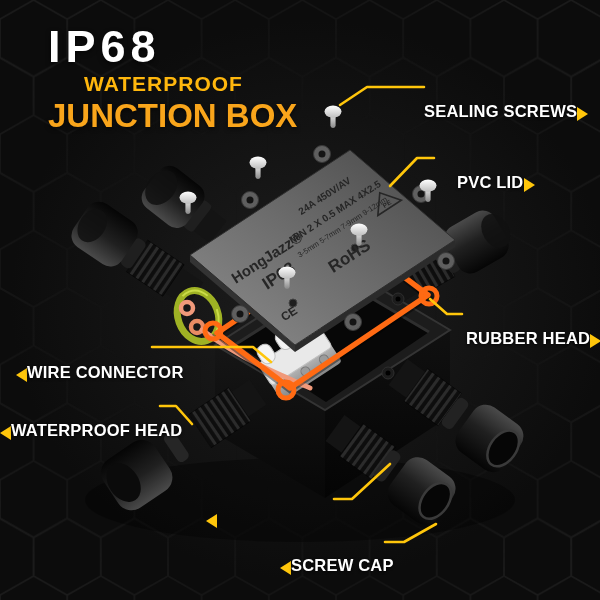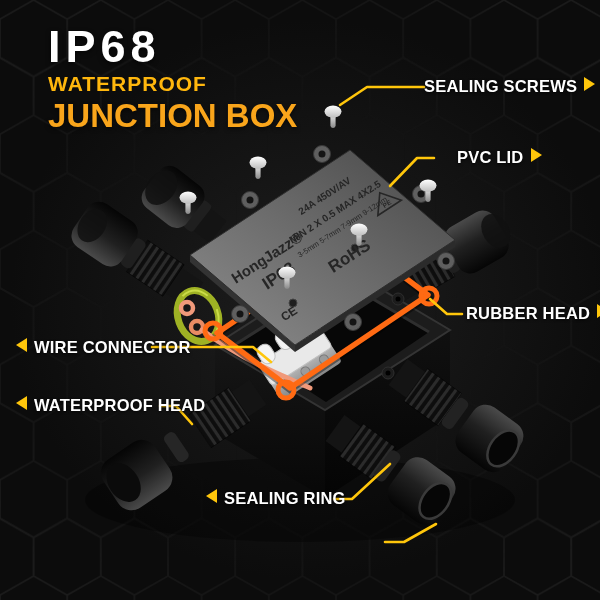--- a/index.html
+++ b/index.html
@@ -3,27 +3,27 @@
 <meta charset="utf-8">
 <style>
   html,body{margin:0;padding:0;background:#000;}
   #stage{position:relative;width:600px;height:600px;background:#0c0c0c;overflow:hidden;
          font-family:"Liberation Sans",sans-serif;}
   #scene{position:absolute;left:0;top:0;}
   
   #title{position:absolute;left:48px;top:24px;line-height:1;}
   .t-rating{font-size:45px;font-weight:bold;letter-spacing:5px;color:#ffffff;
             text-shadow:0 2px 5px rgba(0,0,0,.6);}
-  .t-sub{font-size:21px;font-weight:bold;letter-spacing:1px;color:#ffb70d;margin-top:4px;}
+  .t-sub{font-size:21px;font-weight:bold;letter-spacing:1px;color:#ffb70d;margin-top:4px;margin-left:36px;}
   .t-prod{font-size:33px;font-weight:bold;letter-spacing:0;color:#f9a51b;margin-top:5px;
           text-shadow:0 2px 4px rgba(0,0,0,.55);}
   
-  .callout{position:absolute;display:flex;align-items:flex-start;gap:7px;
+  .callout{position:absolute;display:flex;align-items:flex-end;
            font-weight:bold;font-size:16.5px;color:#ffffff;letter-spacing:.2px;
-           white-space:nowrap;text-shadow:0 1px 3px rgba(0,0,0,.8);}
+           white-space:nowrap;text-shadow:0 1px 3px rgba(0,0,0,.8);margin-top:25px;}
   .tri{width:0;height:0;border-top:7px solid transparent;border-bottom:7px solid transparent;}
   .tri-right{border-left:11px solid #ffc60b;}
   .tri-left{border-right:11px solid #ffc60b;}
 </style>
 </head>
 <body>
 
 <div id="stage">
 
 <svg id="scene" width="600" height="600" viewBox="0 0 600 600">
@@ -264,22 +264,25 @@
   <span class="tri tri-right"></span>
 </div>
 <div class="callout" style="left:466px;top:304px">
   <span>RUBBER HEAD</span>
   <span class="tri tri-right"></span>
 </div>
 <div class="callout" style="left:16px;top:338px">
   <span class="tri tri-left"></span>
   <span>WIRE CONNECTOR</span>
 </div>
-<div class="callout" style="left:16px;top:396px">
+<div class="callout" style="left:0;top:396px">
   <span class="tri tri-left"></span>
   <span>WATERPROOF HEAD</span>
 </div>
 <div class="callout" style="left:206px;top:489px">
   <span class="tri tri-left"></span>
-  <span>SEALING RING</span>
+</div>
+<div class="callout" style="left:280px;top:531px">
+  <span class="tri tri-left"></span>
+  <span>SCREW CAP</span>
 </div>
 
 </div>
 
 </body></html>

